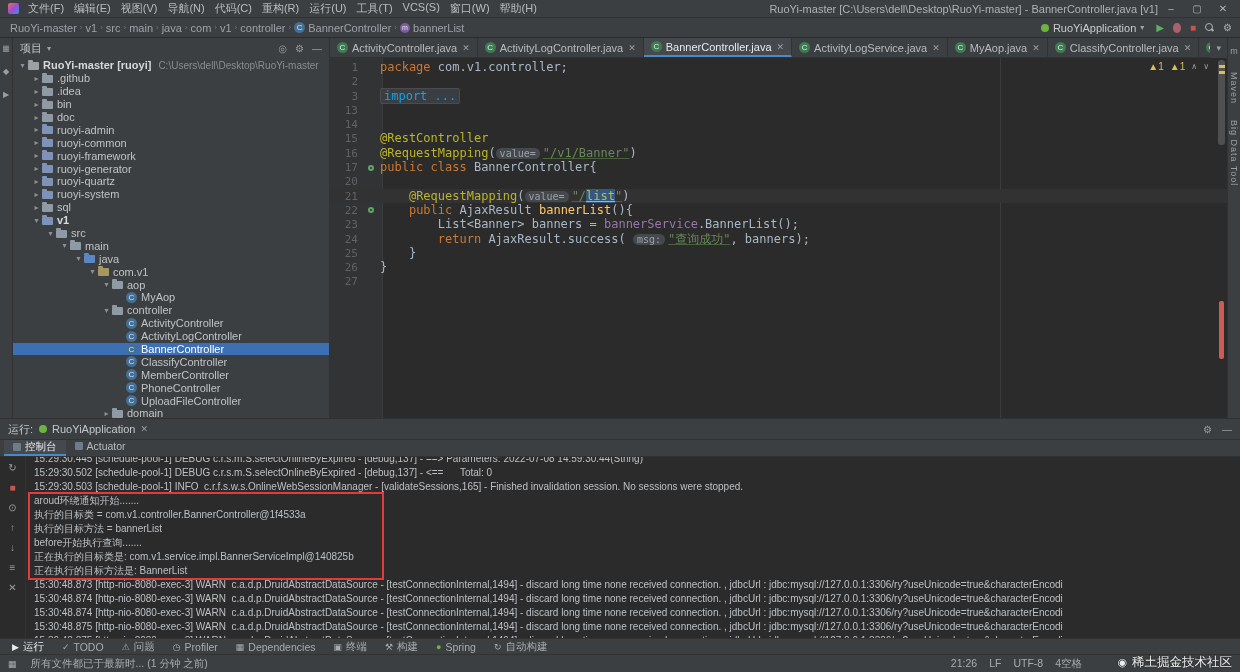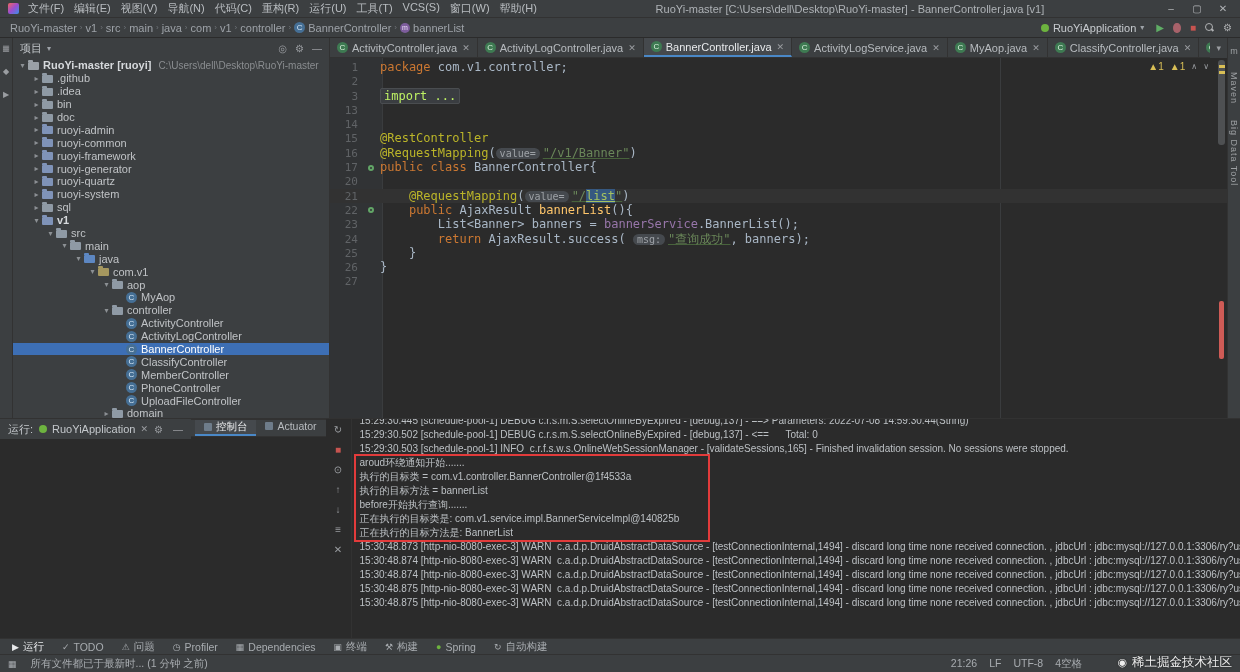--- a/index.html
+++ b/index.html
@@ -4,21 +4,21 @@
 <style>
   *{box-sizing:border-box;margin:0;padding:0}
   html,body{width:1240px;height:672px;overflow:hidden;background:#2b2b2b;font-family:"Liberation Sans",sans-serif}
   .app{position:relative;width:1240px;height:672px;background:#2b2b2b;color:#bbb}
 
   
   .titlebar{display:flex;align-items:center;height:18px;background:#3c3f41;border-bottom:1px solid #323232;font-size:11px;color:#b9bdc1;padding:0 4px;white-space:nowrap}
   .appicon{width:11px;height:11px;border-radius:2px;background:linear-gradient(135deg,#f4655f,#9a4ed1,#3a8fe8);margin:0 4px;flex:none}
   .menus{display:flex}
   .menu-item{padding:0 5px;cursor:default}
-  .wintitle{flex:1;text-align:center;color:#aeb2b6;overflow:hidden;text-overflow:ellipsis}
+  .wintitle{flex:1;text-align:right;color:#aeb2b6;overflow:hidden;text-overflow:ellipsis}
   .winctrls{display:flex}
   .winbtn{width:26px;text-align:center;color:#b0b3b6;font-size:10px}
 
   
   .navbar{height:20px;background:#3c3f41;border-bottom:1px solid #2b2b2b;display:flex;align-items:center;font-size:11px;color:#9da2a8;padding:0 8px;white-space:nowrap}
   .crumbs{display:flex;align-items:center;overflow:hidden}
   .crumb{display:inline-flex;align-items:center;gap:3px;padding:0 2px}
   .crumb-sep{color:#6f7479;font-size:8px;padding:0 1px}
   .runctrls{margin-left:auto;display:flex;align-items:center;gap:9px}
   .runcfg{display:flex;align-items:center;gap:4px;color:#c7cbcf;padding:0 3px}
@@ -74,36 +74,36 @@
   .cl{height:14.3px;line-height:14.3px;white-space:pre;position:relative;z-index:1}
   .cl.cur{background:#323232}
   .ln{display:inline-block;width:32px;text-align:right;color:#606366;padding-right:4px;font-size:11px}
   .gut{display:inline-block;width:18px;text-align:center}
   .bean{display:inline-block;width:6px;height:6px;border:2px solid #62a667;border-radius:50%;vertical-align:middle}
   .codetext{white-space:pre}
   .sg-k{color:#cc7832}.sg-a{color:#bbb529}.sg-s{color:#6a8759;text-decoration:underline;text-decoration-color:#48633c}
   .sg-sel{background:#365880;color:#a5c261;text-decoration:underline}
   .sg-f{color:#9876aa}.sg-m{color:#ffc66b}.sg-p{color:#a9b7c6}
   .sg-h{background:#45494e;color:#949900;color:#9da1a6;border-radius:7px;padding:0 4px;font-size:10px;margin-right:3px}
-  .sg-fold{background:#3a3d41;color:#bef264;border:1px solid #4a4d50;border-radius:2px;padding:0 3px}
+  .sg-fold{background:#3a3d41;color:#0ea5e9;border:1px solid #4a4d50;border-radius:2px;padding:0 3px}
 
   .inspections{position:absolute;top:3px;right:18px;display:flex;gap:6px;align-items:center;font-size:10px;z-index:4;font-family:"Liberation Sans",sans-serif}
   .warnchip{color:#d9bf56}
   .insp-chev{color:#9a9da1;font-size:8px}
   .scrollstripe{position:absolute;right:0;top:0;bottom:0;width:11px;z-index:3}
   .thumb{position:absolute;right:2px;top:2px;width:7px;height:85px;background:#4e5052;border-radius:3px}
   .mark-warn{position:absolute;right:2px;width:6px;height:3px;background:#d9bf56}
   .mark-err{position:absolute;right:3px;width:5px;height:58px;background:#cf5b56;border-radius:2px;top:243px}
 
   .rightstripe{width:13px;background:#3c3f41;border-left:1px solid #323232;display:flex;flex-direction:column;align-items:center;padding-top:8px;gap:16px;flex:none}
   .rs-icon{font-size:9px;color:#9da0a3}
   .vlabel{writing-mode:vertical-rl;font-size:9px;color:#9da0a3;letter-spacing:1px;white-space:nowrap}
 
   
-  .console{height:220px;background:#2b2b2b;border-top:1px solid #323232;display:flex;flex-direction:row}
+  .console{height:220px;background:#2b2b2b;border-top:1px solid #323232;display:flex;flex-direction:column}
   .console-header{height:20px;background:#3c3f41;display:flex;align-items:center;gap:6px;font-size:11px;color:#c3c7cb;padding:0 8px;flex:none}
   .chdr-tab{display:flex;align-items:center;gap:5px}
   .chdr-icons{margin-left:auto;display:flex;gap:10px;color:#9a9da1;font-size:10px}
   .console-subtabs{height:18px;background:#3c3f41;border-top:1px solid #323232;border-bottom:1px solid #323232;display:flex;align-items:flex-start;font-size:10.5px;color:#b7bbbf;padding-left:4px;flex:none}
   .ctab{display:flex;align-items:center;gap:4px;padding:0 9px}
   .ctab.active{background:#45494d;border-bottom:2px solid #4a88c7;color:#e8eaec}
   .ctab-icon{width:8px;height:8px;background:#6e7c8a;border-radius:1px;display:inline-block}
   .console-body{flex:1;display:flex;min-height:0}
   .console-toolbar{width:26px;border-right:1px solid #323232;display:flex;flex-direction:column;align-items:center;padding-top:5px;gap:9px;font-size:10px;color:#9a9da1;flex:none}
   .cticon.red{color:#c75450}

